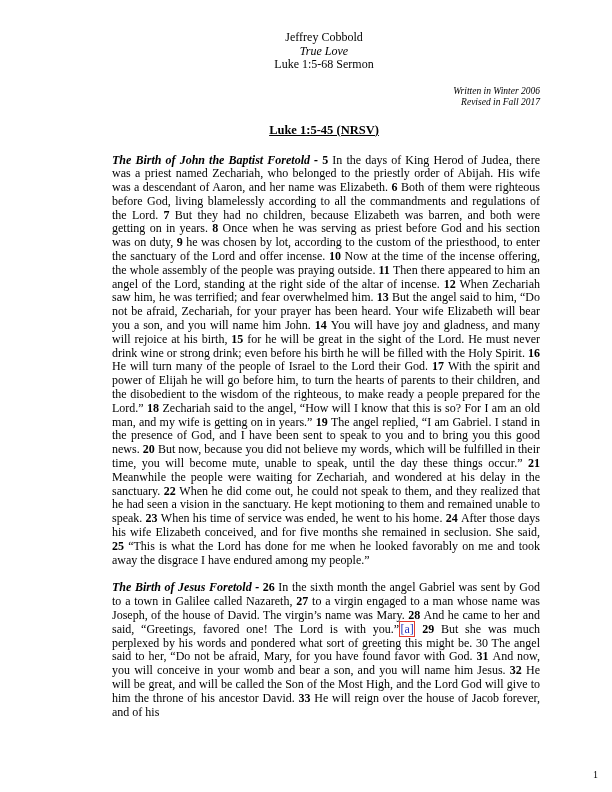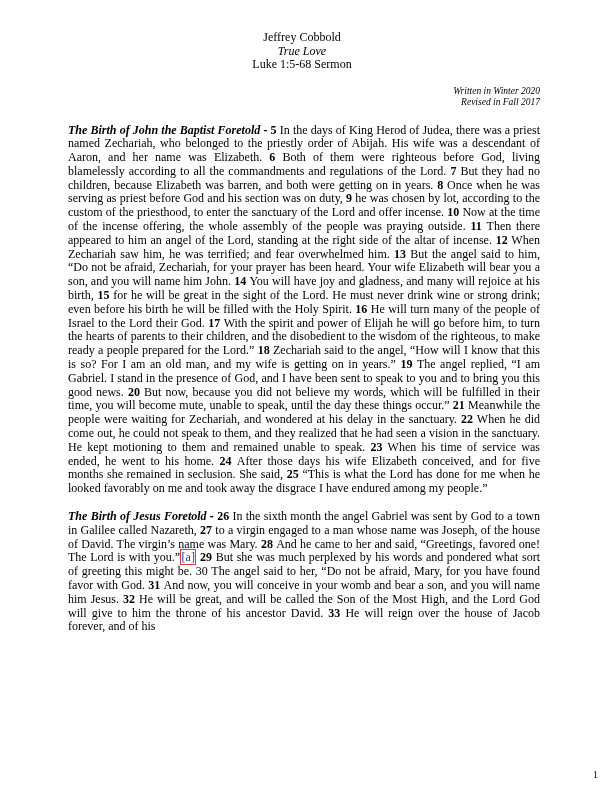--- a/index.html
+++ b/index.html
@@ -8,21 +8,21 @@
     background: #ffffff;
   }
   .page {
     position: relative;
     width: 612px;
     height: 792px;
     background: #ffffff;
     color: #000000;
     font-family: "Liberation Serif", serif;
     box-sizing: border-box;
-    padding: 31px 72px 0 64px;
+    padding: 31px 72px 0 108px;
     overflow: hidden;
   }
   .doc-header {
     text-align: center;
     font-size: 12px;
     line-height: 13.5px;
   }
   .doc-header .italic {
     font-style: italic;
   }
@@ -74,24 +74,25 @@
 
 <div class="page">
 
   <header class="doc-header">
     <div>Jeffrey Cobbold</div>
     <div class="italic">True Love</div>
     <div>Luke 1:5-68 Sermon</div>
   </header>
 
   <div class="revision-note">
-    <div>Written in Winter 2020</div>
+    <div>Written in Winter 2006</div>
     <div>Revised in Fall 2017</div>
   </div>
 
+  <h1 class="passage-heading">Luke 1:5-45 (NRSV)</h1>
 
   <main class="body-text" id="body-paragraphs">
       <p class="para"><span class="run-heading">The Birth of John the Baptist Foretold - </span><span class="run-verse">5 </span><span class="run-normal">In the days of King Herod of Judea, there was a priest named Zechariah, who belonged to the priestly order of Abijah. His wife was a descendant of Aaron, and her name was Elizabeth. </span><span class="run-verse">6 </span><span class="run-normal">Both of them were righteous before God, living blamelessly according to all the commandments and regulations of the Lord. </span><span class="run-verse">7 </span><span class="run-normal">But they had no children, because Elizabeth was barren, and both were getting on in years. </span><span class="run-verse">8 </span><span class="run-normal">Once when he was serving as priest before God and his section was on duty, </span><span class="run-verse">9 </span><span class="run-normal">he was chosen by lot, according to the custom of the priesthood, to enter the sanctuary of the Lord and offer incense. </span><span class="run-verse">10 </span><span class="run-normal">Now at the time of the incense offering, the whole assembly of the people was praying outside. </span><span class="run-verse">11 </span><span class="run-normal">Then there appeared to him an angel of the Lord, standing at the right side of the altar of incense. </span><span class="run-verse">12 </span><span class="run-normal">When Zechariah saw him, he was terrified; and fear overwhelmed him. </span><span class="run-verse">13 </span><span class="run-normal">But the angel said to him, “Do not be afraid, Zechariah, for your prayer has been heard. Your wife Elizabeth will bear you a son, and you will name him John. </span><span class="run-verse">14 </span><span class="run-normal">You will have joy and gladness, and many will rejoice at his birth, </span><span class="run-verse">15 </span><span class="run-normal">for he will be great in the sight of the Lord. He must never drink wine or strong drink; even before his birth he will be filled with the Holy Spirit. </span><span class="run-verse">16 </span><span class="run-normal">He will turn many of the people of Israel to the Lord their God. </span><span class="run-verse">17 </span><span class="run-normal">With the spirit and power of Elijah he will go before him, to turn the hearts of parents to their children, and the disobedient to the wisdom of the righteous, to make ready a people prepared for the Lord.” </span><span class="run-verse">18 </span><span class="run-normal">Zechariah said to the angel, “How will I know that this is so? For I am an old man, and my wife is getting on in years.” </span><span class="run-verse">19 </span><span class="run-normal">The angel replied, “I am Gabriel. I stand in the presence of God, and I have been sent to speak to you and to bring you this good news. </span><span class="run-verse">20 </span><span class="run-normal">But now, because you did not believe my words, which will be fulfilled in their time, you will become mute, unable to speak, until the day these things occur.” </span><span class="run-verse">21 </span><span class="run-normal">Meanwhile the people were waiting for Zechariah, and wondered at his delay in the sanctuary. </span><span class="run-verse">22 </span><span class="run-normal">When he did come out, he could not speak to them, and they realized that he had seen a vision in the sanctuary. He kept motioning to them and remained unable to speak. </span><span class="run-verse">23 </span><span class="run-normal">When his time of service was ended, he went to his home. </span><span class="run-verse">24 </span><span class="run-normal">After those days his wife Elizabeth conceived, and for five months she remained in seclusion. She said, </span><span class="run-verse">25 </span><span class="run-normal">“This is what the Lord has done for me when he looked favorably on me and took away the disgrace I have endured among my people.”</span></p>
       <p class="para"><span class="run-heading">The Birth of Jesus Foretold - </span><span class="run-verse">26 </span><span class="run-normal">In the sixth month the angel Gabriel was sent by God to a town in Galilee called Nazareth, </span><span class="run-verse">27 </span><span class="run-normal">to a virgin engaged to a man whose name was Joseph, of the house of David. The virgin’s name was Mary. </span><span class="run-verse">28 </span><span class="run-normal">And he came to her and said, “Greetings, favored one! The Lord is with you.”</span><span class="run-link" style="color: rgb(34, 51, 187); border-color: rgb(224, 60, 49);">[a]</span><span class="run-normal"> </span><span class="run-verse">29 </span><span class="run-normal">But she was much perplexed by his words and pondered what sort of greeting this might be. 30 The angel said to her, “Do not be afraid, Mary, for you have found favor with God. </span><span class="run-verse">31 </span><span class="run-normal">And now, you will conceive in your womb and bear a son, and you will name him Jesus. </span><span class="run-verse">32 </span><span class="run-normal">He will be great, and will be called the Son of the Most High, and the Lord God will give to him the throne of his ancestor David. </span><span class="run-verse">33 </span><span class="run-normal">He will reign over the house of Jacob forever, and of his</span></p>
     </main>
 
   <div class="page-number">1</div>
 
 </div>
 

